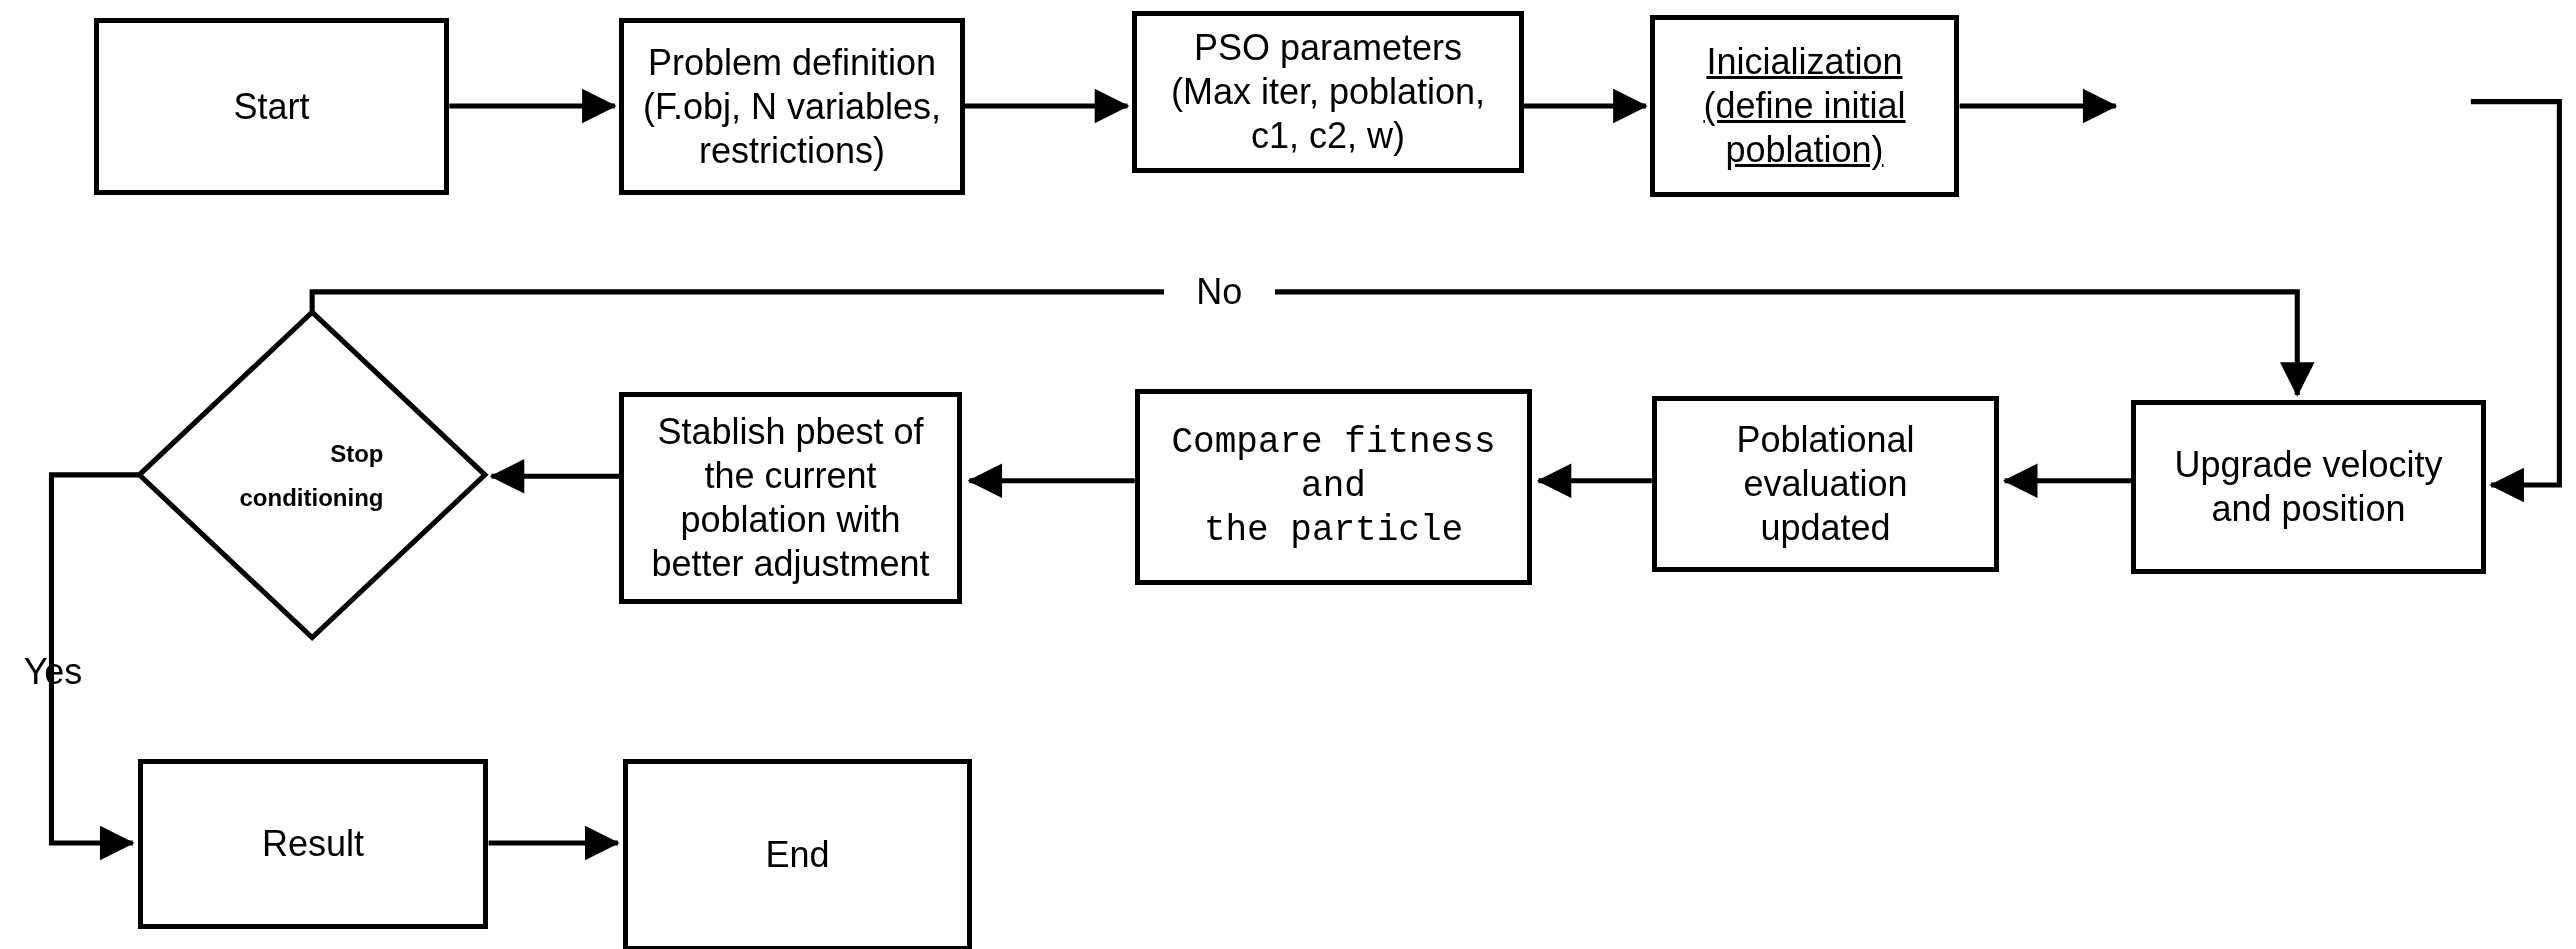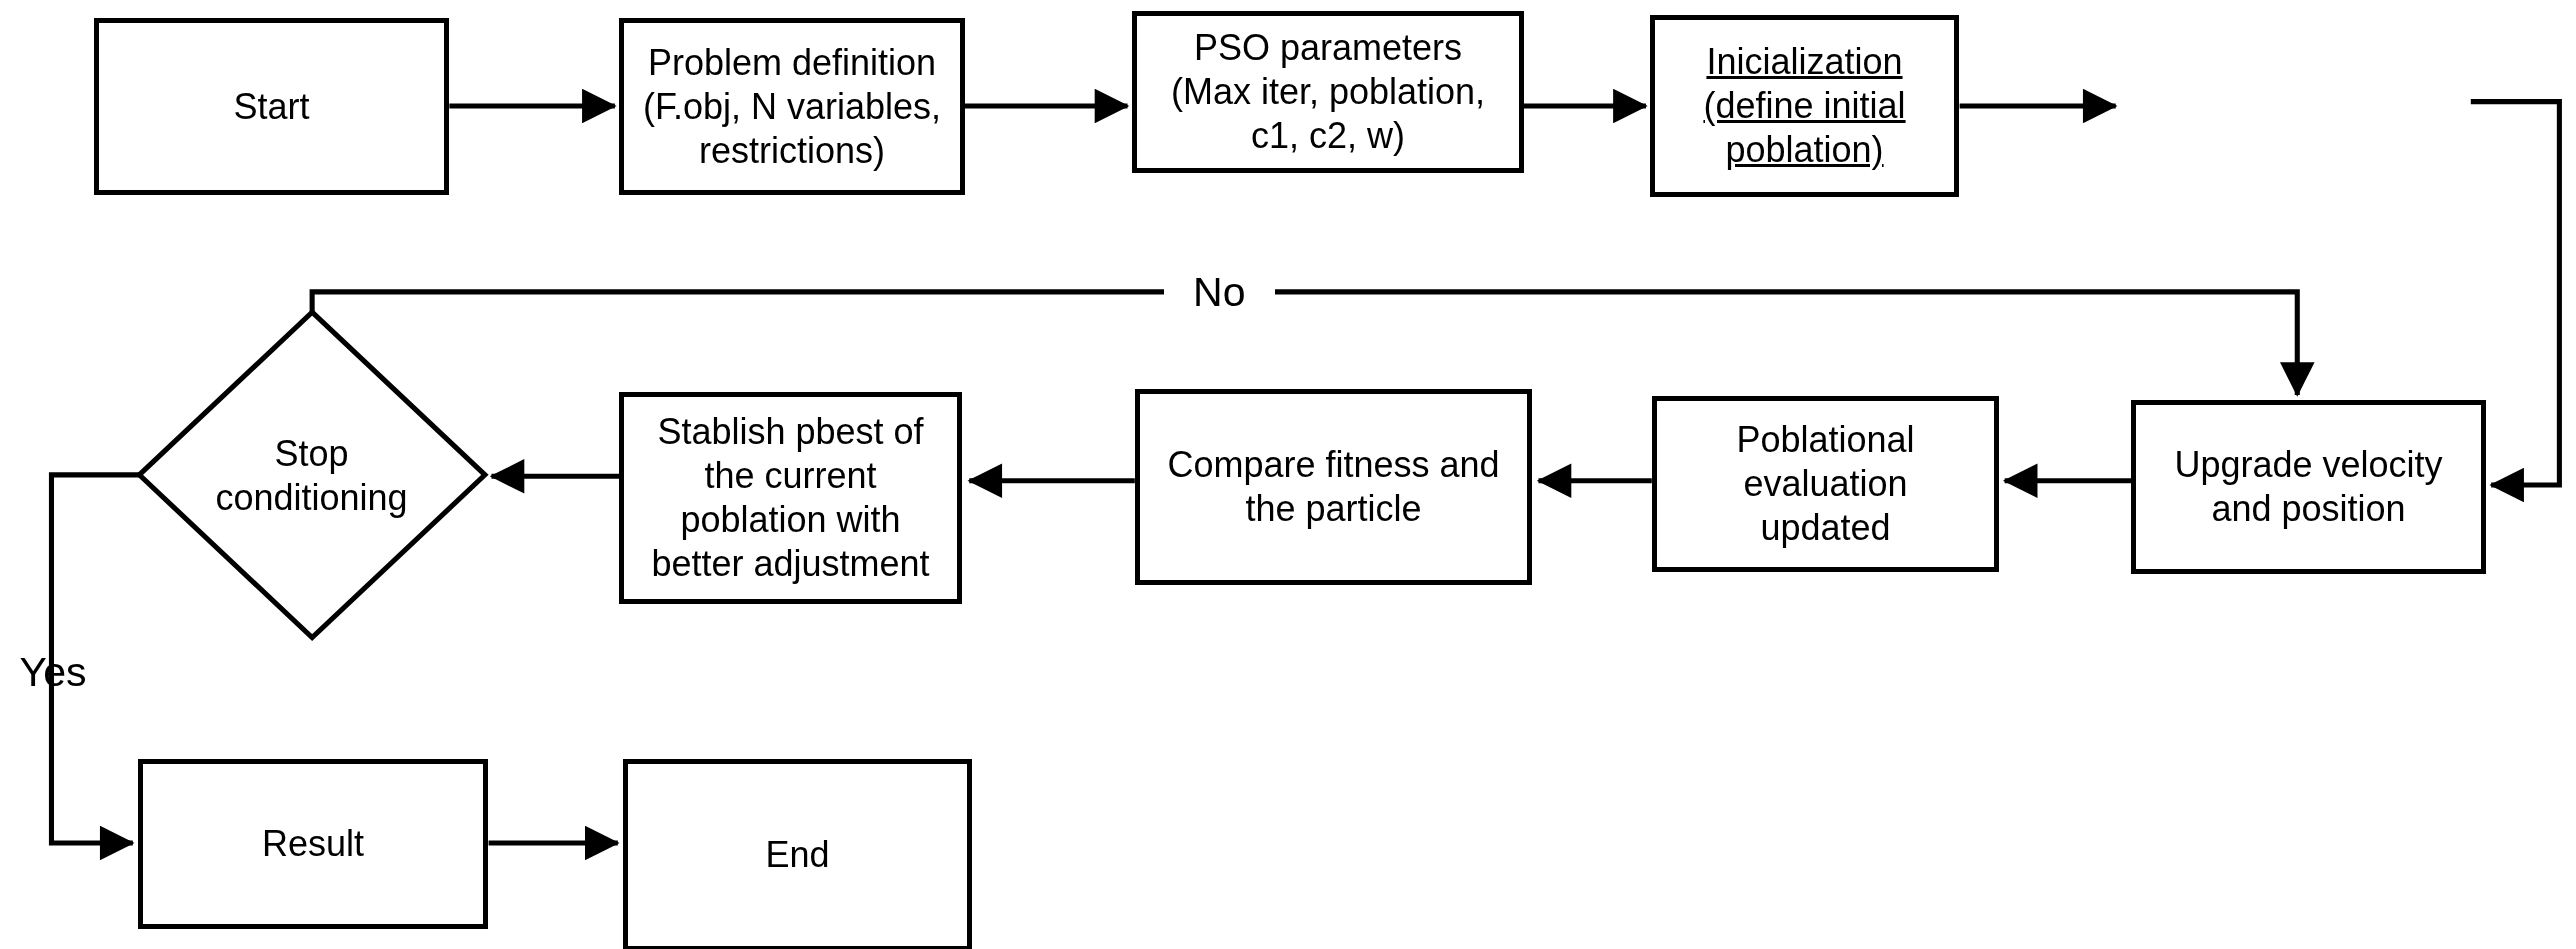--- a/index.html
+++ b/index.html
@@ -34,33 +34,34 @@
     font-size: 36px;
     line-height: 44px;
     white-space: pre-line;
   }
   .float-label {
     position: absolute;
     display: flex;
     align-items: center;
     justify-content: center;
     text-align: center;
-    font-size: 41px;
+    font-size: 36px;
     line-height: 44px;
     white-space: pre-line;
   }
   .diamond-label {
     position: absolute;
     display: flex;
     align-items: center;
     justify-content: center;
-    text-align: center;
-    font-size: 36px;
+    text-align: right;
+    font-size: 24px;
     line-height: 44px;
     white-space: pre-line;
+    font-weight: bold;
   }
   .on-line {
     background: #ffffff;
     padding: 0 5.8px;
   }
 </style>
 </head>
 <body>
 
 <div id="flowchart">
@@ -120,21 +121,21 @@
     <span>Upgrade velocity
 and position</span>
   </div>
 
   <div class="node" style="left:1652px; top:396px; width:347px; height:176px;">
     <span>Poblational
 evaluation
 updated</span>
   </div>
 
-  <div class="node" style="left:1135px; top:389px; width:397px; height:196px;">
+  <div class="node" style="left:1135px; top:389px; width:397px; height:196px;font-family:Liberation Mono, monospace;">
     <span>Compare fitness and
 the particle</span>
   </div>
 
   <div class="node" style="left:619px; top:392px; width:343px; height:212px;">
     <span>Stablish pbest of
 the current
 poblation with
 better adjustment</span>
   </div>

